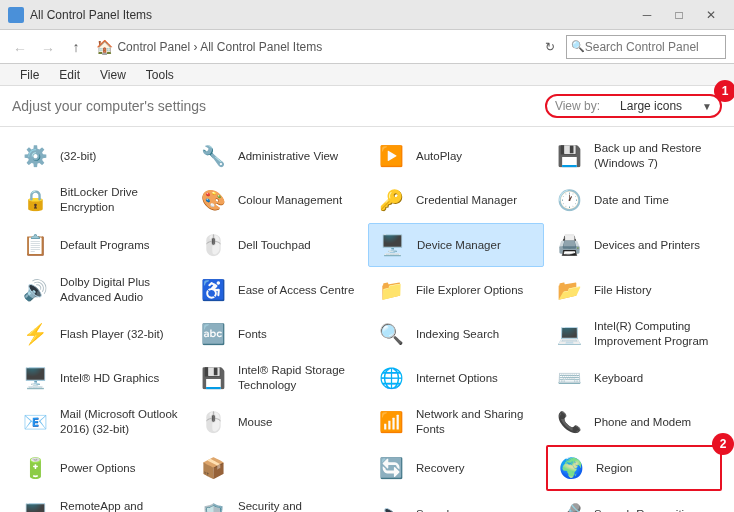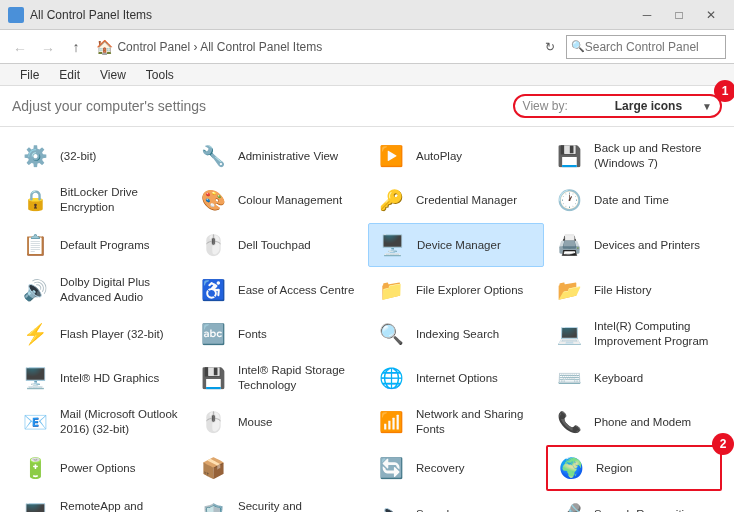--- a/index.html
+++ b/index.html
@@ -26,21 +26,21 @@
     .menu-item { font-size: 12px; color: #333; cursor: pointer; padding: 2px 4px; }
 
     
     .main { display: flex; flex-direction: column; height: calc(512px - 86px); background: #fff; }
     
     
     .content-header { display: flex; align-items: center; justify-content: space-between; padding: 8px 12px; border-bottom: 1px solid #e0e0e0; background: #fff; }
     .header-title { font-size: 14px; color: #737373; font-weight: 400; }
     .view-by { display: flex; align-items: center; gap: 20px; font-size: 12px; color: #333; border: 2px solid #e81123; padding: 3px 8px; border-radius: 12px; position: relative; }
     .view-label { color: #888; }
-    .view-value { color: #333; font-weight: 700; margin-left: 27px; }
+    .view-value { color: #333; font-weight: 400; }
     .view-arrow { color: #555; font-size: 10px; }
 
     
     .items-container { flex: 1; overflow-y: auto; padding: 8px 12px; }
     .items-grid { display: grid; grid-template-columns: repeat(4, 1fr); gap: 2px; }
     .control-item { display: flex; align-items: center; gap: 8px; padding: 5px 8px; cursor: pointer; border-radius: 2px; min-height: 36px; }
     .control-item.selected { background: #cce8ff; border: 1px solid #99d1ff; }
     .item-icon { width: 32px; height: 32px; flex-shrink: 0; display: flex; align-items: center; justify-content: center; font-size: 20px; }
     .item-label { font-size: 11.5px; color: #333; line-height: 1.3; }
     .region-box { border: 2px solid #e81123; border-radius: 2px; }

